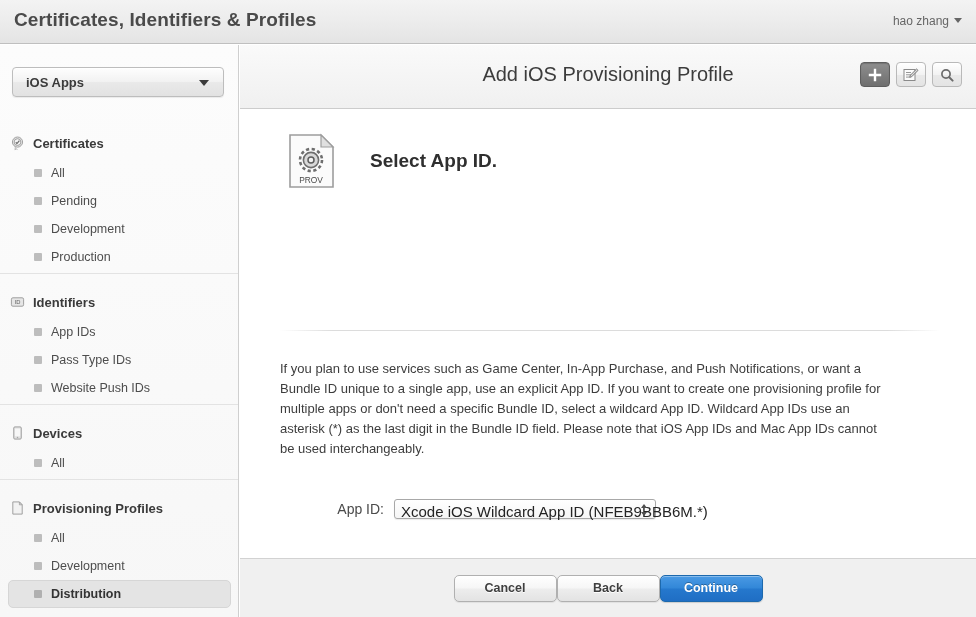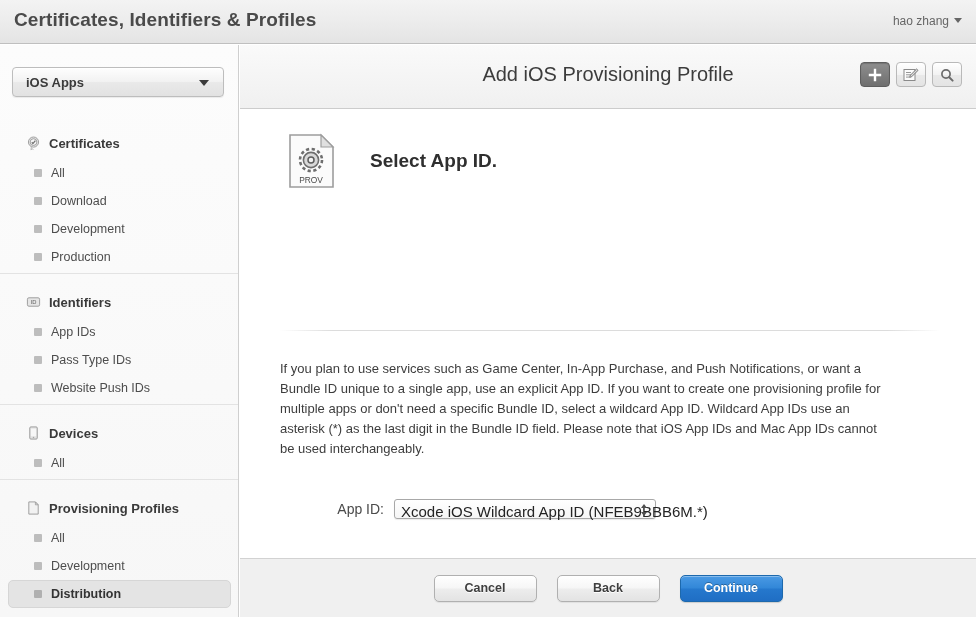--- a/index.html
+++ b/index.html
@@ -101,21 +101,21 @@
     border-top: 6px solid #3b3b3b;
   }
 
   .nav { position: absolute; left: 0; top: 70px; width: 239px; }
   .nav-group { padding-bottom: 2px; }
   .nav-group + .nav-group { border-top: 1px solid #e3e3e3; }
   .nav-group-header {
     display: flex;
     align-items: center;
     height: 28px;
-    padding-left: 26px;
+    padding-left: 10px;
     margin-top: 14px;
     margin-bottom: 2px;
   }
   .nav-group-header .gicon {
     width: 15px; height: 16px;
     margin-right: 8px;
     flex: 0 0 auto;
     display: block;
   }
   .nav-group-title {
@@ -346,21 +346,21 @@
     position: absolute;
     left: 0; bottom: 0;
     width: 736px;
     height: 59px;
     background: #f0f0f0;
     border-top: 1px solid #d2d2d2;
     box-sizing: border-box;
     display: flex;
     align-items: center;
     justify-content: center;
-    gap: 20px;
+    gap: 0;
   }
   .btn {
     height: 27px;
     min-width: 103px;
     padding: 0 16px;
     box-sizing: border-box;
     border-radius: 5px;
     font-size: 12.5px;
     font-weight: bold;
     cursor: pointer;
@@ -413,21 +413,21 @@
             <path d="M5.8 11.4 L5.2 15.3 L6.9 14.2 L8 15.5" fill="#dcdcdc" stroke="#a8a8a8" stroke-width="0.7"></path>
           </svg>
           <span class="nav-group-title">Certificates</span>
         </div>
         <div class="nav-item">
           <span class="bullet"></span>
           <span class="nav-item-label">All</span>
         </div>
         <div class="nav-item">
           <span class="bullet"></span>
-          <span class="nav-item-label">Download</span>
+          <span class="nav-item-label">Pending</span>
         </div>
         <div class="nav-item">
           <span class="bullet"></span>
           <span class="nav-item-label">Development</span>
         </div>
         <div class="nav-item">
           <span class="bullet"></span>
           <span class="nav-item-label">Production</span>
         </div>
       </div>

